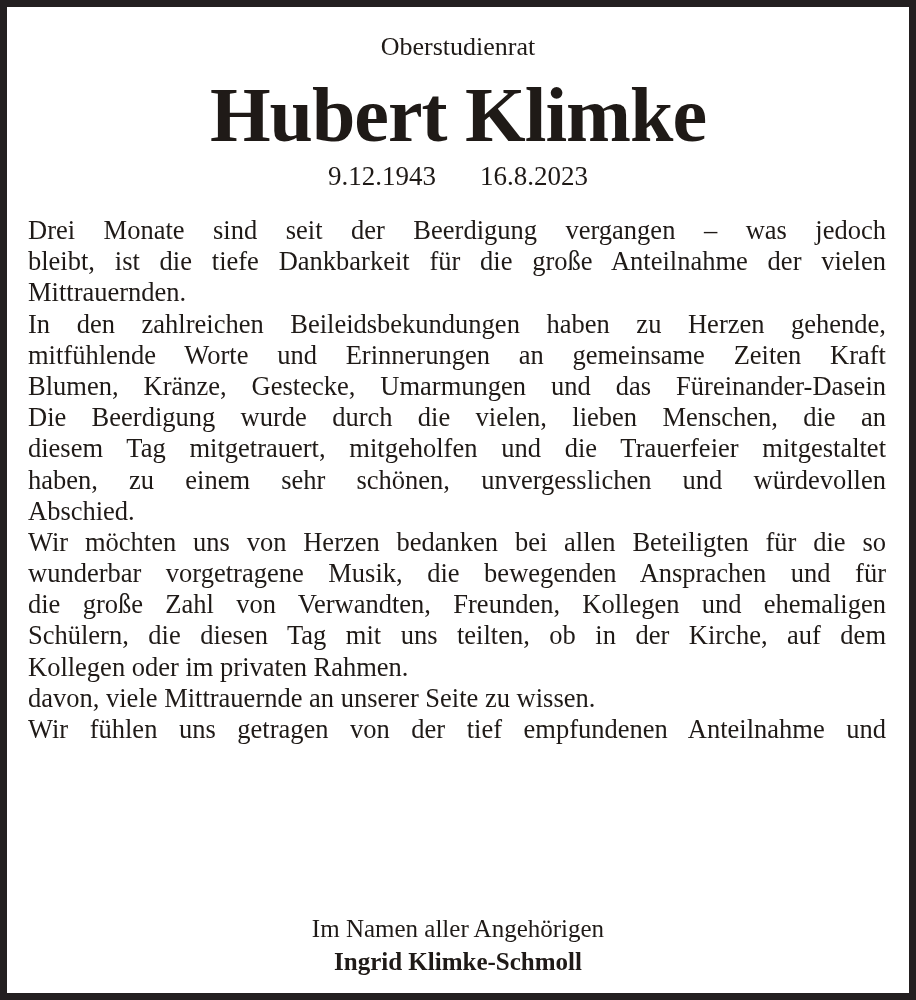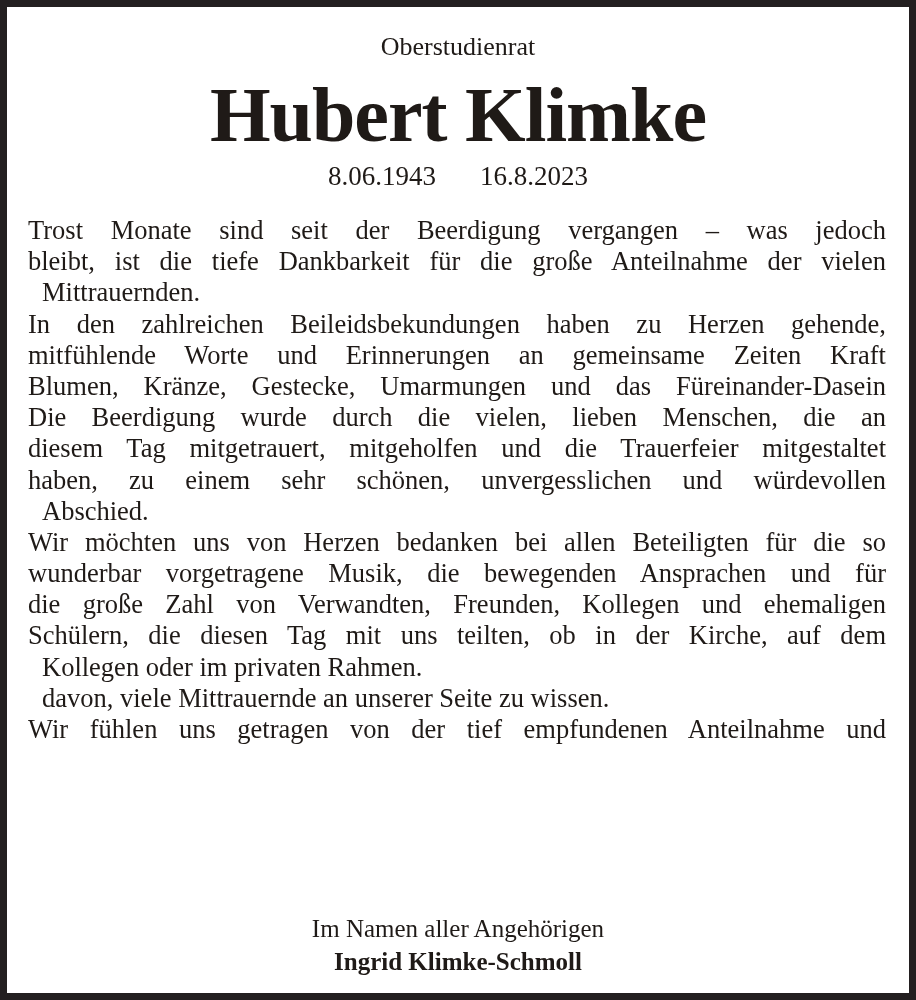--- a/index.html
+++ b/index.html
@@ -21,43 +21,43 @@
   .name { top: 66px; font-size: 78px; line-height: 84px; font-weight: bold; letter-spacing: -1px; }
   .dates { top: 152px; font-size: 27px; line-height: 34px; }
   .dates span { display: inline-block; }
   .dates .gap { width: 44px; }
 
   .body {
     position: absolute; left: 21px; top: 208px; width: 858px;
     font-size: 26.5px; line-height: 31.2px;
   }
   .ln { display: block; white-space: nowrap; text-align: justify; text-align-last: justify; height: 31.2px; overflow: visible; }
-  .ln.last { text-align-last: left; margin-left: 14px; }
+  .ln.last { text-align-last: left; }
 
   .closing {
     position: absolute; left: 0; width: 902px; text-align: center;
     font-size: 25px;
   }
   .closing-1 { top: 906px; line-height: 32px; }
   .closing-2 { top: 939px; line-height: 32px; font-weight: bold; }
 </style>
 </head>
 <body>
 
 <div class="frame">
 
   <div class="title-line subtitle">Oberstudienrat</div>
   <div class="title-line name">Hubert Klimke</div>
   <div class="title-line dates">
-    <span>8.06.1943</span><span class="gap"></span><span>16.8.2023</span>
+    <span>9.12.1943</span><span class="gap"></span><span>16.8.2023</span>
   </div>
 
   <div class="body">
     <div>
-      <span class="ln">Trost Monate sind seit der Beerdigung vergangen – was jedoch</span>
+      <span class="ln">Drei Monate sind seit der Beerdigung vergangen – was jedoch</span>
       <span class="ln">bleibt, ist die tiefe Dankbarkeit für die große Anteilnahme der vielen</span>
       <span class="ln last">Mittrauernden.</span>
     </div>
     <div>
       <span class="ln">In den zahlreichen Beileidsbekundungen haben zu Herzen gehende,</span>
       <span class="ln">mitfühlende Worte und Erinnerungen an gemeinsame Zeiten Kraft</span>
     </div>
     <div>
       <span class="ln">Blumen, Kränze, Gestecke, Umarmungen und das Füreinander-Dasein</span>
     </div>

